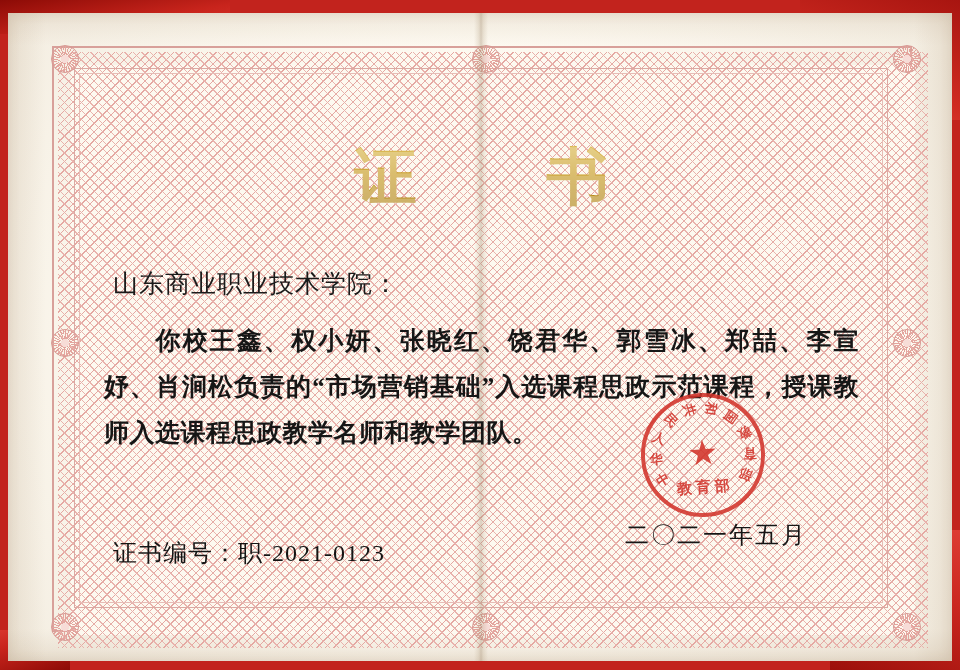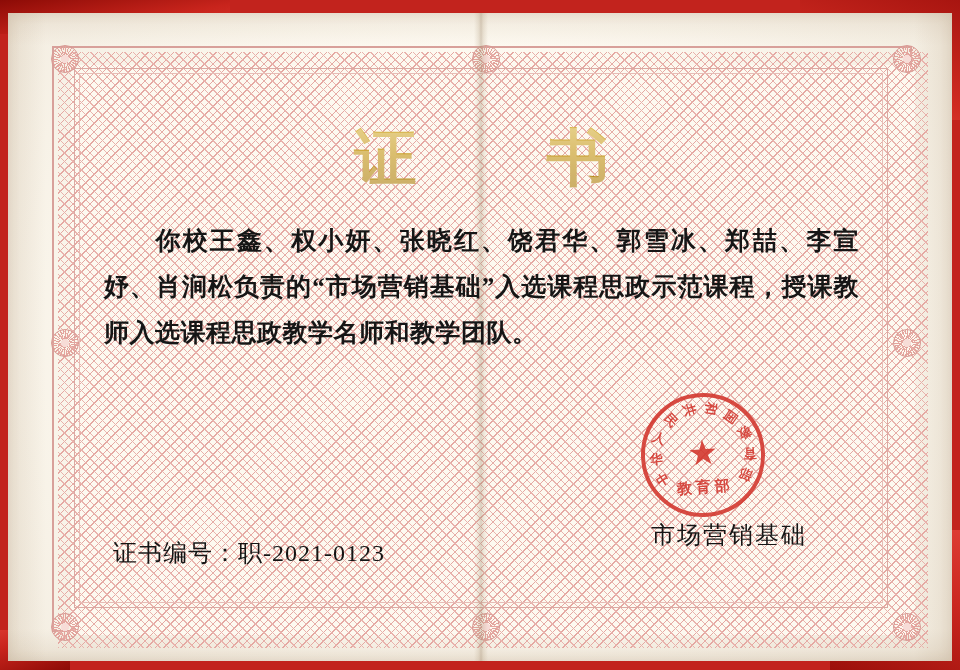--- a/index.html
+++ b/index.html
@@ -125,21 +125,21 @@
   .rosette.tm { left: 464px; top: 32px; }
   .rosette.bm { left: 464px; top: 600px; }
 
   
   .content {
     position: absolute;
     left: 96px; top: 80px;
     width: 755px; height: 490px;
   }
   .title {
-    margin-top: 23px;
+    margin-top: 42px;
     text-align: center;
     font-family: Liberation Serif, serif;
     font-size: 62px;
     font-weight: 700;
     letter-spacing: 34px;
     text-indent: 34px;
     color: #c9a227;
     background: linear-gradient(180deg, #e0c158 0%, #c79b22 45%, #a87c14 100%);
     -webkit-background-clip: text;
     background-clip: text;
@@ -258,40 +258,41 @@
     <div class="rosette mr"></div>
     <div class="rosette tm"></div>
     <div class="rosette bm"></div>
 
     <div class="fold"></div>
 
     <div class="content">
 
       <div class="title">证　书</div>
 
+      <div class="addressee">山东商业职业技术学院：</div>
 
       <div class="body-text"><span class="indent"></span><span>你校王鑫、权小妍、张晓红、饶君华、郭雪冰、郑喆、李宣妤、肖涧松负责的“市场营销基础”入选课程思政示范课程，授课教师入选课程思政教学名师和教学团队。</span></div>
 
       <div class="seal-area">
         <div class="seal">
           <div class="ring-text">
               <span style="transform: rotate(-118deg) translate(0px, -47px) rotate(90deg) translate(-50%, -50%);">中</span>
               <span style="transform: rotate(-91.7778deg) translate(0px, -47px) rotate(90deg) translate(-50%, -50%);">华</span>
               <span style="transform: rotate(-65.5556deg) translate(0px, -47px) rotate(90deg) translate(-50%, -50%);">人</span>
               <span style="transform: rotate(-39.3333deg) translate(0px, -47px) rotate(90deg) translate(-50%, -50%);">民</span>
               <span style="transform: rotate(-13.1111deg) translate(0px, -47px) rotate(90deg) translate(-50%, -50%);">共</span>
               <span style="transform: rotate(13.1111deg) translate(0px, -47px) rotate(90deg) translate(-50%, -50%);">和</span>
               <span style="transform: rotate(39.3333deg) translate(0px, -47px) rotate(90deg) translate(-50%, -50%);">国</span>
               <span style="transform: rotate(65.5556deg) translate(0px, -47px) rotate(90deg) translate(-50%, -50%);">教</span>
               <span style="transform: rotate(91.7778deg) translate(0px, -47px) rotate(90deg) translate(-50%, -50%);">育</span>
               <span style="transform: rotate(118deg) translate(0px, -47px) rotate(90deg) translate(-50%, -50%);">部</span>
             </div>
           <div class="star">★</div>
           <div class="seal-sub">教育部</div>
         </div>
-        <div class="date">市场营销基础</div>
+        <div class="date">二〇二一年五月</div>
       </div>
 
       <div class="cert-no">证书编号：职-2021-0123</div>
 
     </div>
   </div>
 </div>
 
 </body></html>

